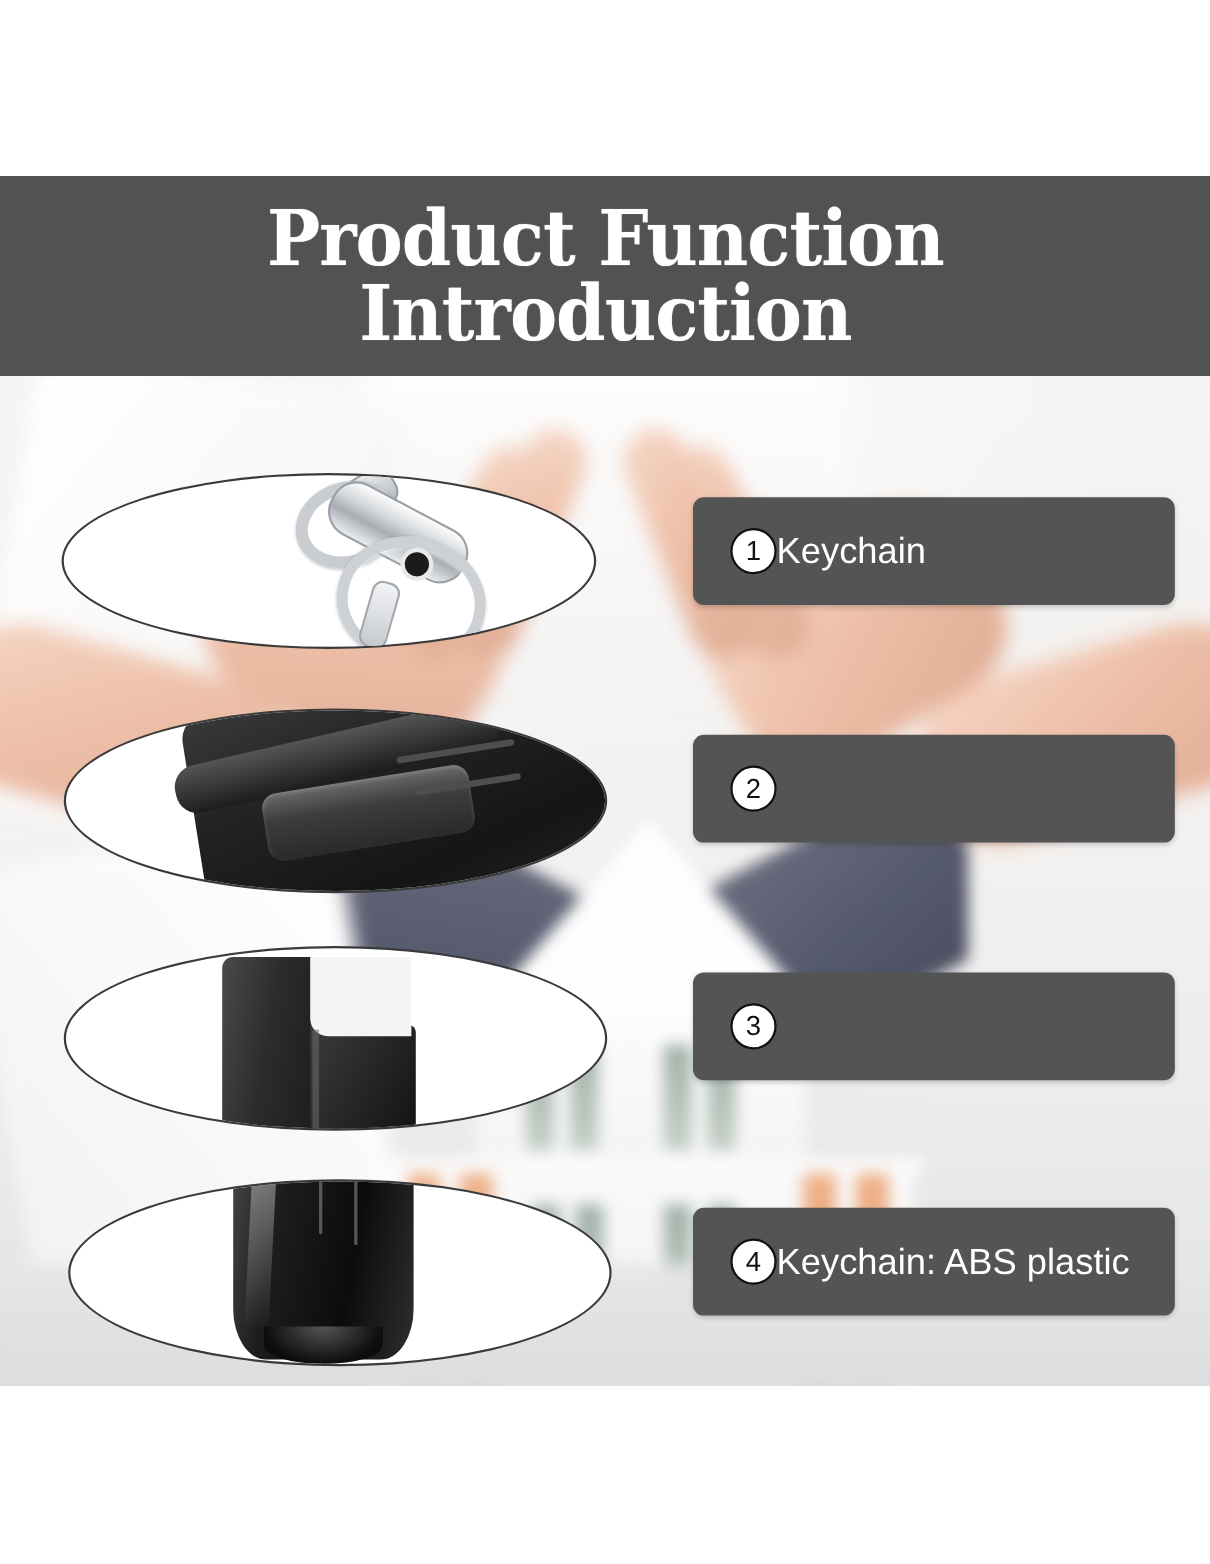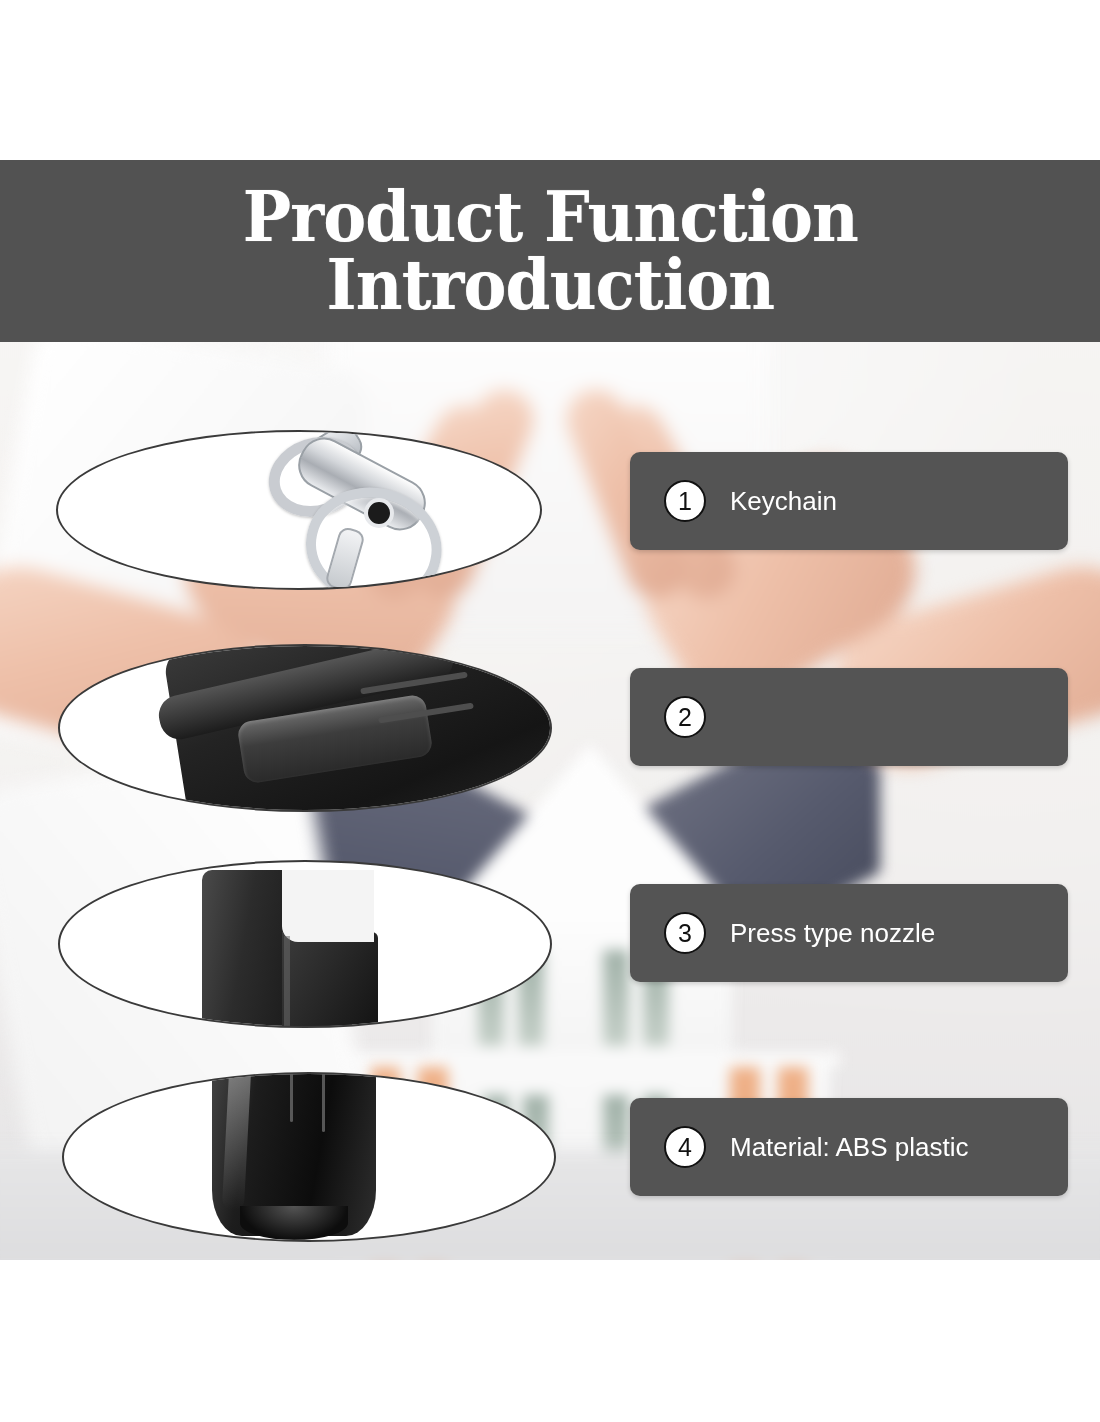--- a/index.html
+++ b/index.html
@@ -298,23 +298,22 @@
     border: 2px solid #111111;
     color: #111111;
     font-size: 25px;
     font-weight: normal;
     display: flex;
     align-items: center;
     justify-content: center;
     box-sizing: border-box;
   }
   .label-text {
-    margin-left: 24px;
     color: #ffffff;
-    font-size: 26px;
+    font-size: 33px;
     font-family: "Liberation Sans", sans-serif;
     white-space: nowrap;
   }
 </style>
 </head>
 <body>
 
 <div class="banner">
   <div class="banner-title">Product Function
 Introduction</div>
@@ -408,19 +407,18 @@
   <div class="num-badge">1</div>
   <div class="label-text">Keychain</div>
 </div>
 
 <div class="label-bar" style="top:668px;">
   <div class="num-badge">2</div>
 </div>
 
 <div class="label-bar" style="top:884px;">
   <div class="num-badge">3</div>
-  <div class="label-text">Press type nozzle</div>
 </div>
 
 <div class="label-bar" style="top:1098px;">
   <div class="num-badge">4</div>
-  <div class="label-text">Material: ABS plastic</div>
+  <div class="label-text">Keychain: ABS plastic</div>
 </div>
 
 </body></html>

